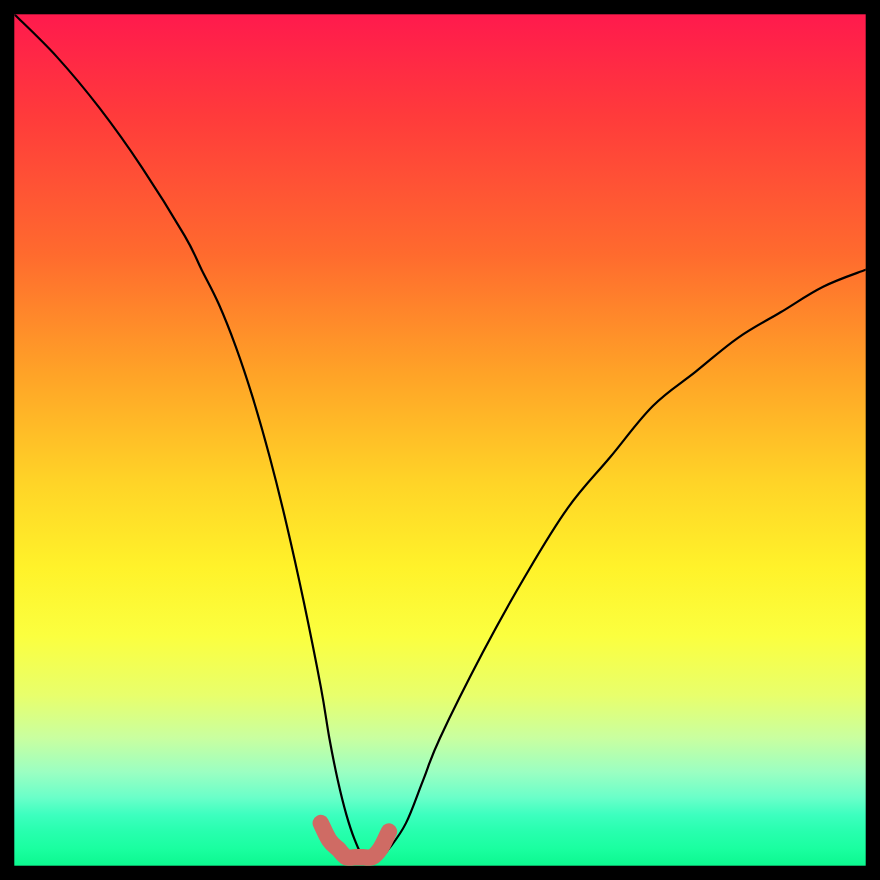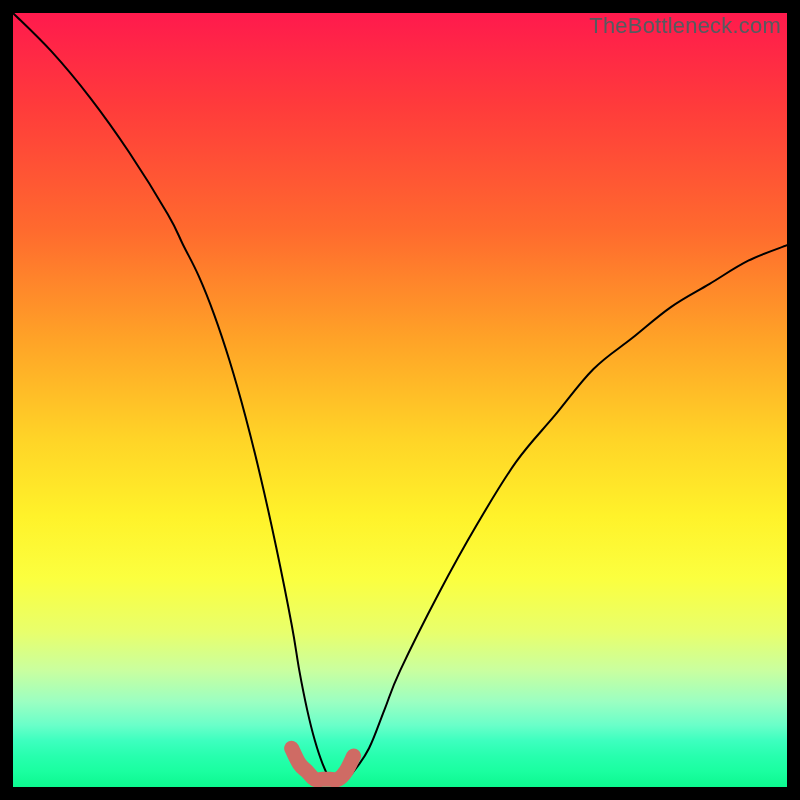--- a/index.html
+++ b/index.html
@@ -57,21 +57,20 @@
     width: 774px;
     height: 774px;
   }
 </style>
 </head>
 <body>
 
 <div class="frame">
   <div class="plot-area">
 
-    <div class="watermark">TheBottleneck.com</div>
 
     <svg class="curves" viewBox="0 0 774 774" preserveAspectRatio="none">
       <path id="curve-main" fill="none" stroke-width="2" stroke-linecap="round" stroke-linejoin="round" d="M 0 0 C 6.966 6.966000000000008, 24.768 23.37480000000005, 38.7 38.700000000000045 C 52.632000000000005 54.02520000000004, 63.468 67.02839999999999, 77.4 85.13999999999999 C 91.33200000000001 103.25159999999998, 102.16799999999999 118.42200000000005, 116.1 139.32000000000005 C 130.03199999999998 160.21800000000005, 145.04760000000002 184.5216, 154.8 201.24 C 164.5524 217.9584, 164.7072 221.05440000000004, 170.28 232.20000000000005 C 175.8528 243.34560000000005, 180.1872 250.6212, 185.76 263.15999999999997 C 191.3328 275.69879999999995, 195.6672 286.5348, 201.24 301.86 C 206.8128 317.1852, 211.14720000000003 330.18839999999994, 216.72000000000003 348.29999999999995 C 222.29280000000003 366.41159999999996, 226.6272 381.582, 232.2 402.48 C 237.7728 423.37800000000004, 242.1072 440.7156, 247.68 464.4 C 253.2528 488.08439999999996, 257.58720000000005 507.58919999999995, 263.16 534.06 C 268.7328 560.5308, 274.4604 589.1688, 278.64 611.46 C 282.8196 633.7512, 283.5936 642.5748, 286.38 657.9 C 289.1664 673.2252, 291.3336 684.0612, 294.12 696.6 C 296.9064 709.1388000000001, 299.0736 717.8076, 301.86 727.56 C 304.6464 737.3123999999999, 306.8136 743.814, 309.6 750.78 C 312.38640000000004 757.746, 314.55359999999996 763.4736, 317.34 766.26 C 320.1264 769.0464, 322.29359999999997 766.26, 325.08 766.26 C 327.8664 766.26, 330.0336 767.6532, 332.82 766.26 C 335.6064 764.8668, 336.3804 764.0928, 340.56 758.52 C 344.7396 752.9472, 350.46720000000005 746.4455999999999, 356.04 735.3 C 361.6128 724.1544, 365.9472 710.532, 371.52 696.6 C 377.09279999999995 682.668, 377.2476 678.798, 387 657.9 C 396.7524 637.002, 411.76800000000003 606.9708, 425.70000000000005 580.5 C 439.63200000000006 554.0292, 450.46799999999996 534.5244, 464.4 510.84 C 478.332 487.1556, 489.168 468.4248, 503.1 448.92 C 517.032 429.4152, 527.8679999999999 419.19840000000005, 541.8 402.48 C 555.732 385.7616, 566.568 369.972, 580.5 356.03999999999996 C 594.432 342.10799999999995, 605.268 336.22560000000004, 619.2 325.08000000000004 C 633.1320000000001 313.93440000000004, 643.968 303.8724, 657.9 294.12 C 671.832 284.3676, 682.668 279.25919999999996, 696.6 270.9 C 710.532 262.5408, 721.3679999999999 254.64599999999993, 735.3 247.67999999999995 C 749.232 240.71399999999997, 767.034 234.98640000000003, 774 232.20000000000005" stroke="#000000"></path>
       <path id="curve-highlight" fill="none" stroke-width="15" stroke-linecap="round" stroke-linejoin="round" d="M 278.64 735.3 C 280.03319999999997 738.0863999999999, 283.5936 746.6003999999999, 286.38 750.78 C 289.1664 754.9596, 291.3336 755.7336, 294.12 758.52 C 296.9064 761.3063999999999, 299.0736 764.8668, 301.86 766.26 C 304.6464 767.6532, 306.8136 766.26, 309.6 766.26 C 312.38640000000004 766.26, 314.55359999999996 766.26, 317.34 766.26 C 320.1264 766.26, 322.29359999999997 767.6532, 325.08 766.26 C 327.8664 764.8668, 330.0336 762.6996, 332.82 758.52 C 335.6064 754.3403999999999, 339.1668 745.8263999999999, 340.56 743.04" stroke="#cf6b64"></path>
     </svg>
 
   </div>
 </div>
 
 </body></html>

